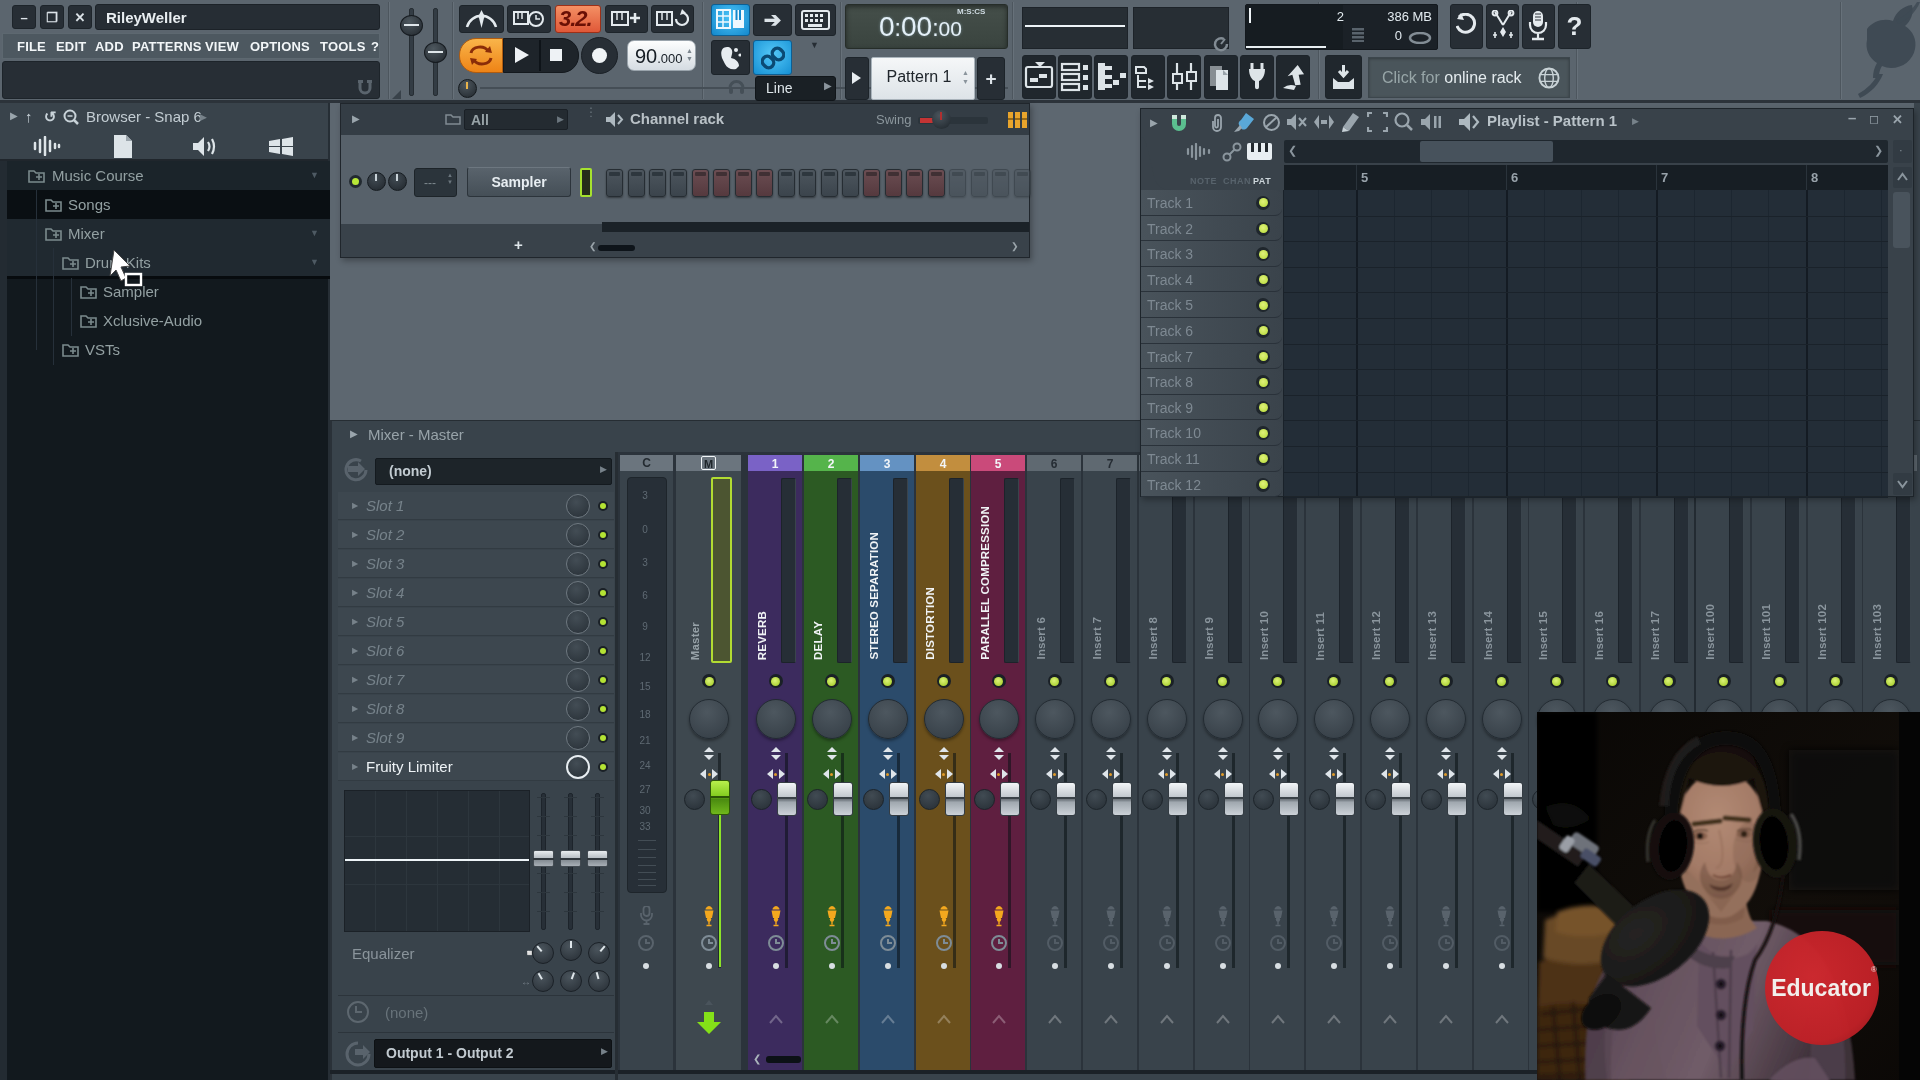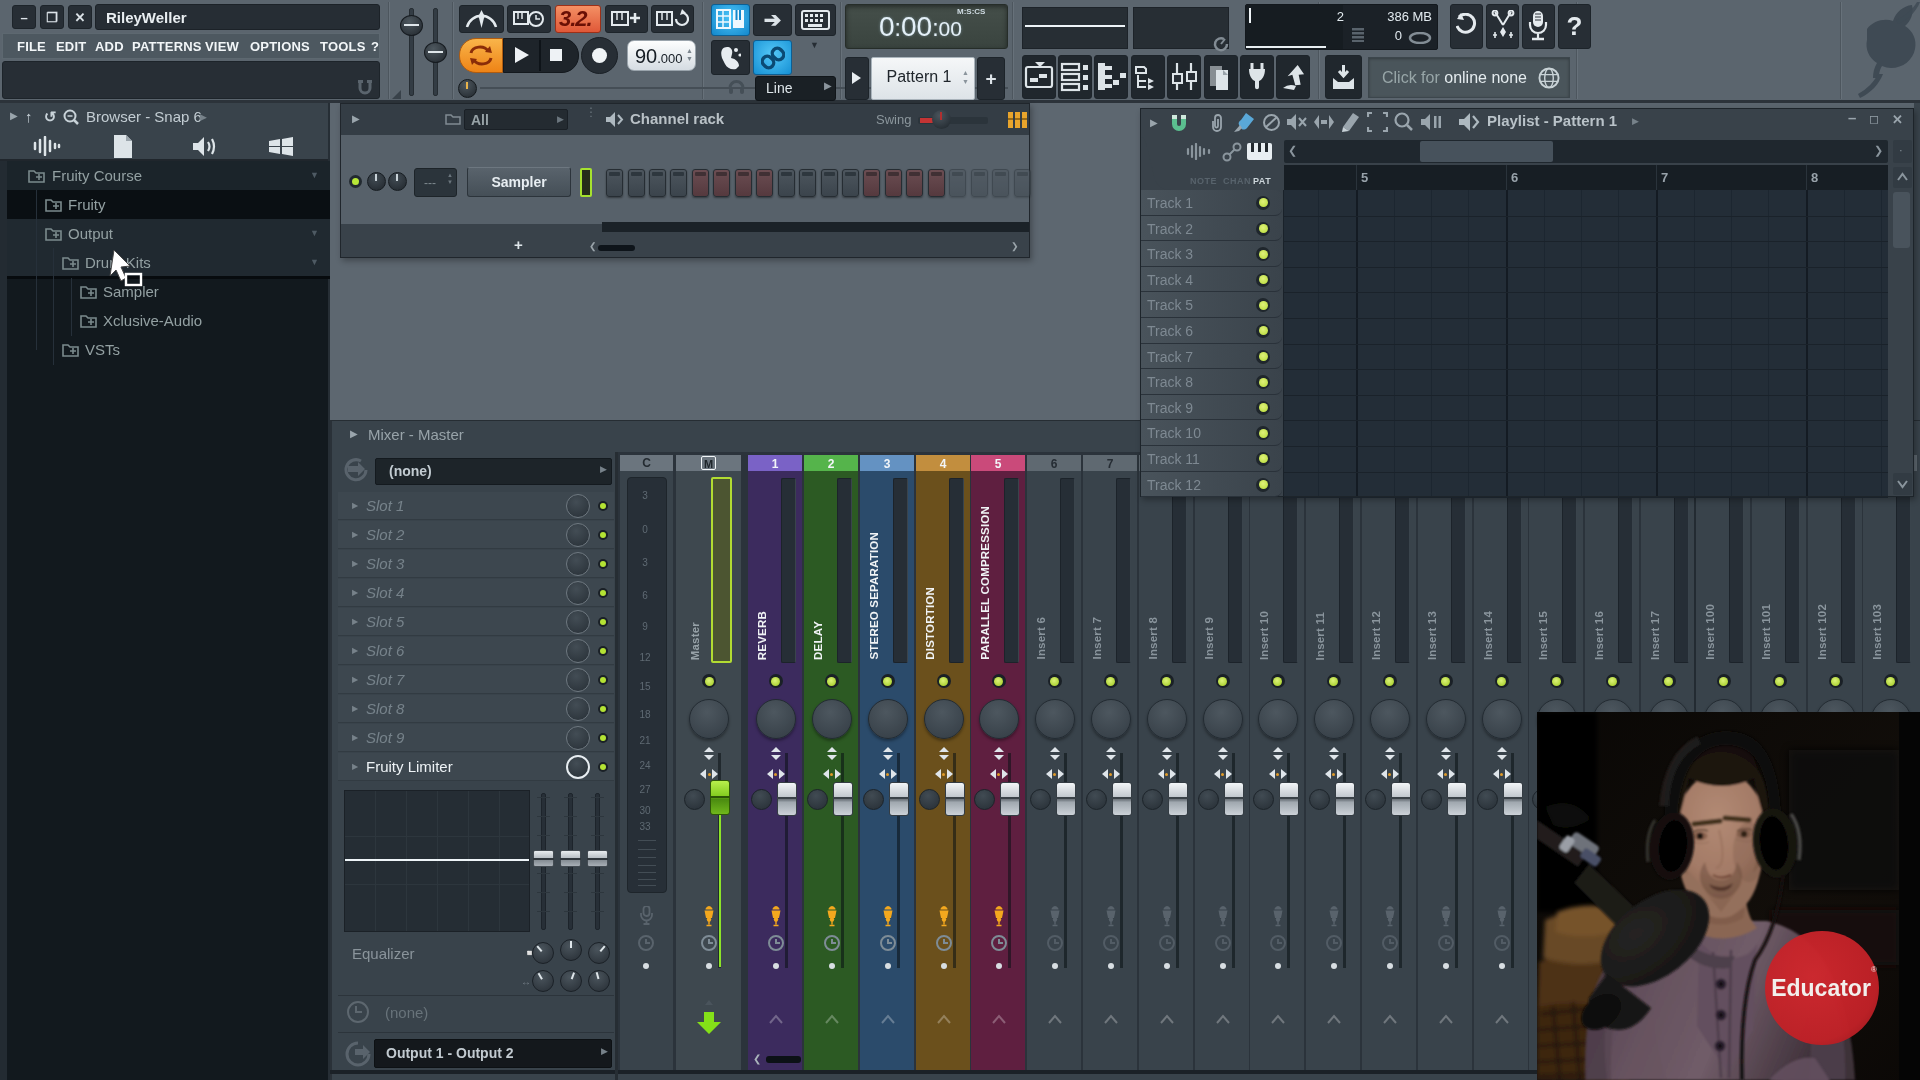--- a/index.html
+++ b/index.html
@@ -150,21 +150,21 @@
     <path d="M17 9 l5 5 h-5 z" fill="#9aa4ab"></path>
   </svg><div class="tb-btn" style="left:1240px;top:55px;width:34px;height:44px;background:#20272d"></div><svg class="a" style="left:1242px;top:61px" width="30" height="31" viewBox="0 0 30 31">
     <path d="M10 2 v6 M20 2 v6" stroke="#dde4e8" stroke-width="3"></path>
     <path d="M7 8 h16 c0 7 -3 11 -6 12 l0 6 c0 3 -4 3 -4 0 l0 -6 c-3 -1 -6 -5 -6 -12 z" fill="#dde4e8"></path>
   </svg><div class="tb-btn" style="left:1276px;top:55px;width:34px;height:44px;background:#20272d"></div><svg class="a" style="left:1278px;top:61px" width="30" height="31" viewBox="0 0 30 31">
     <path d="M14 2 l9 7 -5 2 5 9 -5 2 -6 -9 -4 3 z" fill="#dde4e8" transform="rotate(18 15 15) translate(2,1)"></path>
     <path d="M5 27 q6 -5 13 -2 l-2 4 z" fill="#dde4e8"></path>
   </svg><div class="tb-btn" style="left:1325px;top:55px;width:37px;height:44px;background:#20272d"></div><svg class="a" style="left:1331px;top:64px" width="25" height="26" viewBox="0 0 25 26">
     <path d="M12.5 1 v10 M8 7 l4.5 5 4.5 -5" stroke="#dde4e8" stroke-width="3" fill="none"></path>
     <path d="M2 14 l5 4 h11 l5 -4 v11 h-21 z" fill="#dde4e8"></path>
-  </svg><div class="a" style="left:1368px;top:57px;width:202px;height:41px;background:#4a555b;border:1px solid #3c464c;box-shadow:inset 0 1px 3px rgba(0,0,0,.3)"></div><div class="a" style="left:1382px;top:69px;font-size:16px;color:#98a6a8">Click for <span style="color:#e4ebee">online none</span></div><svg class="a" style="left:1538px;top:67px" width="22" height="22" viewBox="0 0 23 23">
+  </svg><div class="a" style="left:1368px;top:57px;width:202px;height:41px;background:#4a555b;border:1px solid #3c464c;box-shadow:inset 0 1px 3px rgba(0,0,0,.3)"></div><div class="a" style="left:1382px;top:69px;font-size:16px;color:#98a6a8">Click for <span style="color:#e4ebee">online rack</span></div><svg class="a" style="left:1538px;top:67px" width="22" height="22" viewBox="0 0 23 23">
     <circle cx="11.5" cy="11.5" r="10" fill="none" stroke="#c8d2d6" stroke-width="2"></circle>
     <ellipse cx="11.5" cy="11.5" rx="4.5" ry="10" fill="none" stroke="#c8d2d6" stroke-width="1.5"></ellipse>
     <path d="M2 8 h19 M2 15 h19" stroke="#c8d2d6" stroke-width="1.5"></path>
   </svg><svg class="a" style="left:1845px;top:2px" width="75" height="98" viewBox="0 0 75 98">
     <g fill="#3f4a54">
       <path d="M22 27 c6 -8 17 -11 26 -8 c3 -9 10 -15 19 -16 c2 8 -1 16 -7 21 c8 5 12 14 10 23 c-2 11 -12 19 -24 19 c-3 0 -6 -1 -9 -2 c-3 5 -3 9 -3 12 l-6 0 c0 -5 1 -10 4 -15 c-8 -5 -12 -14 -10 -23 z"></path>
       <path d="M38 72 c-4 10 -12 19 -23 24 l-2 -4 c9 -5 16 -12 20 -20 z"></path>
       <path d="M75 0 c-4 10 -12 18 -22 22 l-2 -4 c9 -4 16 -10 21 -18 z" opacity=".8"></path>
     </g>
   </svg><div class="a" style="left:0;top:103px;width:330px;height:977px;background:#12191e"></div><div class="a" style="left:0;top:103px;width:7px;height:977px;background:#232b32"></div><div class="a" style="left:0;top:103px;width:330px;height:58px;background:#39434b;border-bottom:2px solid #20262c"></div><div class="a" style="left:10px;top:110px;font-size:10px;color:#9aa5ac">▶</div><div class="a" style="left:25px;top:108px;font-size:15px;font-weight:bold;color:#c8d2d8">↑</div><div class="a" style="left:44px;top:108px;font-size:15px;font-weight:bold;color:#c8d2d8;transform:scaleX(-1)">↻</div><svg class="a" style="left:63px;top:109px" width="17" height="17" viewBox="0 0 17 17">
@@ -189,27 +189,27 @@
   </svg><svg class="a" style="left:268px;top:136px" width="26" height="20" viewBox="0 0 26 20">
     <g fill="#dde4e8">
       <path d="M1 5 l11 -2 v7 h-11 z"></path>
       <path d="M14 3 l11 -2 v9 h-11 z"></path>
       <path d="M1 11 h11 v7 l-11 -2 z"></path>
       <path d="M14 11 h11 v9 l-11 -2 z"></path>
     </g>
   </svg><div class="a" style="left:328px;top:103px;width:2px;height:977px;background:#262e35"></div><div class="a" style="left:7px;top:161px;width:323px;height:29px;background:#1b242a"></div><svg class="a" style="left:28px;top:168px" width="17" height="15" viewBox="0 0 17 15">
     <path d="M1 3 h5 l2 2 h8 v9 h-15 z" fill="none" stroke="#7b8a8d" stroke-width="1.6"></path>
     <path d="M8 9 h6 M11 6 v6" stroke="#7b8a8d" stroke-width="1.6"></path>
-  </svg><div class="a" style="left:52px;top:167px;font-size:15px;color:#93a0a2">Fruity Course</div><div class="a" style="left:310px;top:170px;font-size:9px;color:#4e5a63">▼</div><div class="a" style="left:7px;top:190px;width:323px;height:29px;background:#0a0f13"></div><svg class="a" style="left:45px;top:197px" width="17" height="15" viewBox="0 0 17 15">
-    <path d="M1 3 h5 l2 2 h8 v9 h-15 z" fill="none" stroke="#7b8a8d" stroke-width="1.6"></path>
-    <path d="M8 9 h6 M11 6 v6" stroke="#7b8a8d" stroke-width="1.6"></path>
-  </svg><div class="a" style="left:68px;top:196px;font-size:15px;color:#93a0a2">Fruity</div><div class="a" style="left:7px;top:219px;width:323px;height:29px;background:#202930"></div><svg class="a" style="left:45px;top:226px" width="17" height="15" viewBox="0 0 17 15">
-    <path d="M1 3 h5 l2 2 h8 v9 h-15 z" fill="none" stroke="#7b8a8d" stroke-width="1.6"></path>
-    <path d="M8 9 h6 M11 6 v6" stroke="#7b8a8d" stroke-width="1.6"></path>
-  </svg><div class="a" style="left:68px;top:225px;font-size:15px;color:#93a0a2">Output</div><div class="a" style="left:310px;top:228px;font-size:9px;color:#4e5a63">▼</div><div class="a" style="left:7px;top:248px;width:323px;height:29px;background:#202930"></div><svg class="a" style="left:62px;top:255px" width="17" height="15" viewBox="0 0 17 15">
+  </svg><div class="a" style="left:52px;top:167px;font-size:15px;color:#93a0a2">Music Course</div><div class="a" style="left:310px;top:170px;font-size:9px;color:#4e5a63">▼</div><div class="a" style="left:7px;top:190px;width:323px;height:29px;background:#0a0f13"></div><svg class="a" style="left:45px;top:197px" width="17" height="15" viewBox="0 0 17 15">
+    <path d="M1 3 h5 l2 2 h8 v9 h-15 z" fill="none" stroke="#7b8a8d" stroke-width="1.6"></path>
+    <path d="M8 9 h6 M11 6 v6" stroke="#7b8a8d" stroke-width="1.6"></path>
+  </svg><div class="a" style="left:68px;top:196px;font-size:15px;color:#93a0a2">Songs</div><div class="a" style="left:7px;top:219px;width:323px;height:29px;background:#202930"></div><svg class="a" style="left:45px;top:226px" width="17" height="15" viewBox="0 0 17 15">
+    <path d="M1 3 h5 l2 2 h8 v9 h-15 z" fill="none" stroke="#7b8a8d" stroke-width="1.6"></path>
+    <path d="M8 9 h6 M11 6 v6" stroke="#7b8a8d" stroke-width="1.6"></path>
+  </svg><div class="a" style="left:68px;top:225px;font-size:15px;color:#93a0a2">Mixer</div><div class="a" style="left:310px;top:228px;font-size:9px;color:#4e5a63">▼</div><div class="a" style="left:7px;top:248px;width:323px;height:29px;background:#202930"></div><svg class="a" style="left:62px;top:255px" width="17" height="15" viewBox="0 0 17 15">
     <path d="M1 3 h5 l2 2 h8 v9 h-15 z" fill="none" stroke="#7b8a8d" stroke-width="1.6"></path>
     <path d="M8 9 h6 M11 6 v6" stroke="#7b8a8d" stroke-width="1.6"></path>
   </svg><div class="a" style="left:85px;top:254px;font-size:15px;color:#93a0a2">Drum Kits</div><div class="a" style="left:310px;top:257px;font-size:9px;color:#4e5a63">▼</div><svg class="a" style="left:80px;top:284px" width="17" height="15" viewBox="0 0 17 15">
     <path d="M1 3 h5 l2 2 h8 v9 h-15 z" fill="none" stroke="#7b8a8d" stroke-width="1.6"></path>
     <path d="M8 9 h6 M11 6 v6" stroke="#7b8a8d" stroke-width="1.6"></path>
   </svg><div class="a" style="left:103px;top:283px;font-size:15px;color:#93a0a2">Sampler</div><svg class="a" style="left:80px;top:313px" width="17" height="15" viewBox="0 0 17 15">
     <path d="M1 3 h5 l2 2 h8 v9 h-15 z" fill="none" stroke="#7b8a8d" stroke-width="1.6"></path>
     <path d="M8 9 h6 M11 6 v6" stroke="#7b8a8d" stroke-width="1.6"></path>
   </svg><div class="a" style="left:103px;top:312px;font-size:15px;color:#93a0a2">Xclusive-Audio</div><svg class="a" style="left:62px;top:342px" width="17" height="15" viewBox="0 0 17 15">
     <path d="M1 3 h5 l2 2 h8 v9 h-15 z" fill="none" stroke="#7b8a8d" stroke-width="1.6"></path>

